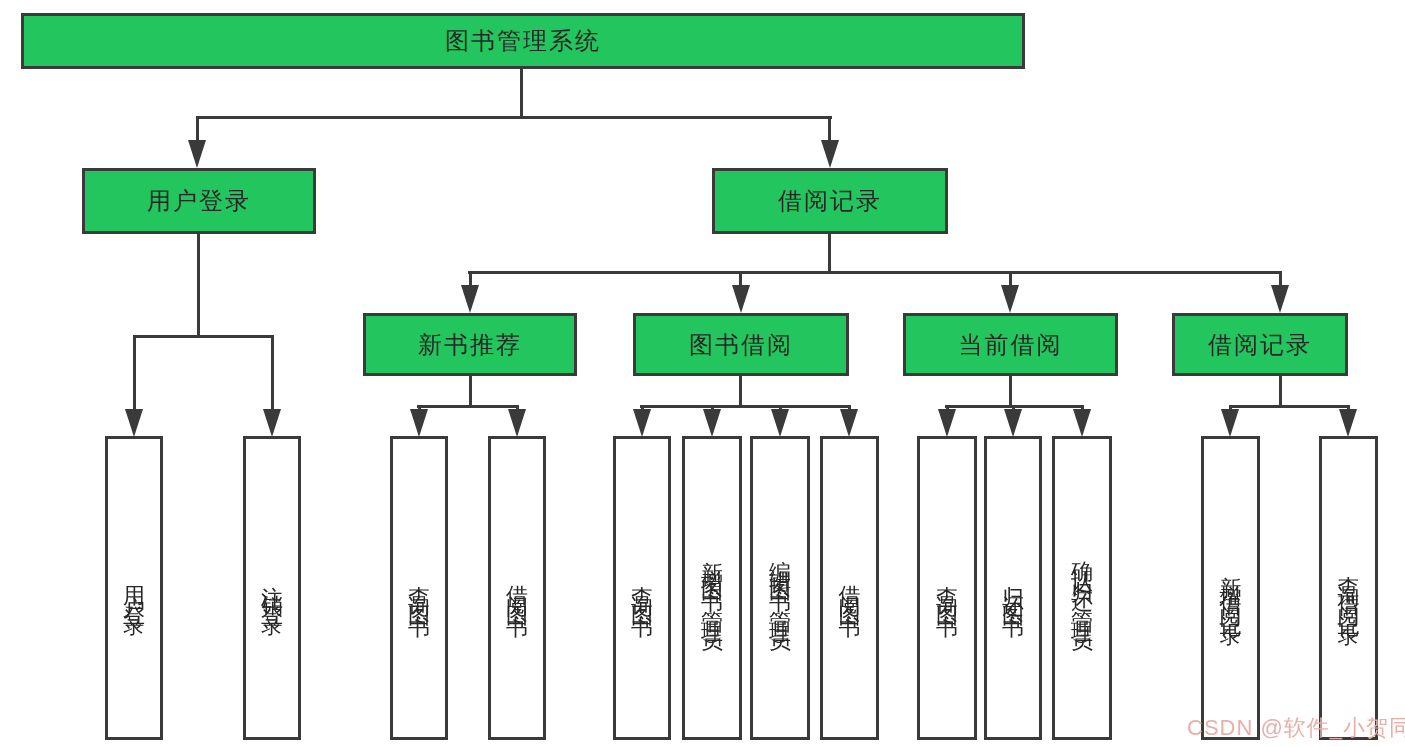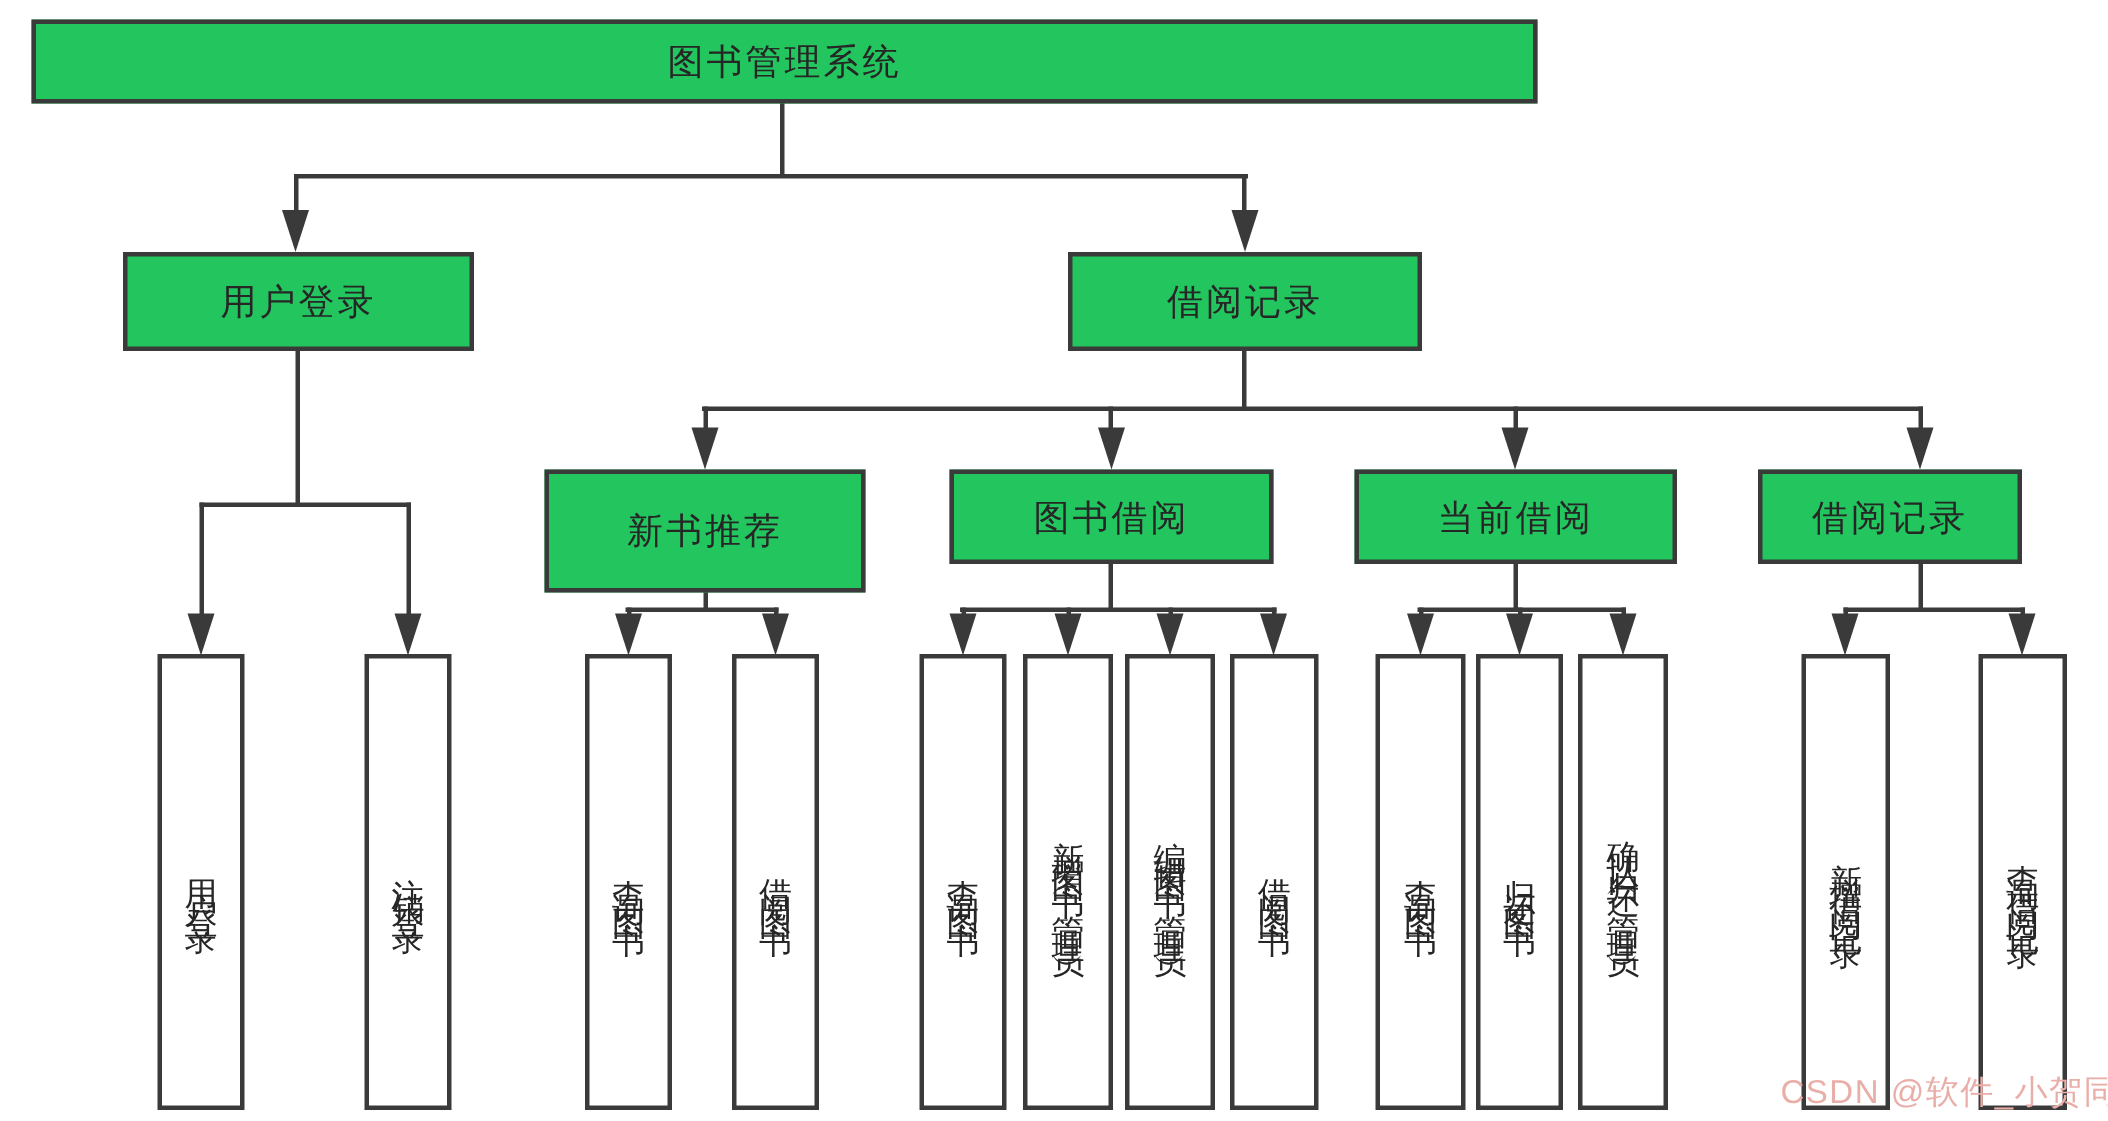--- a/index.html
+++ b/index.html
@@ -113,21 +113,21 @@
   <div class="ln" style="left:468px; top:271px; width:814px; height:3px;"></div>
   <div class="ln" style="left:469px; top:271px; width:3px; height:17px;"></div>
   <div class="ah" style="left:461px; top:285px;"></div>
   <div class="ln" style="left:739px; top:271px; width:3px; height:17px;"></div>
   <div class="ah" style="left:732px; top:285px;"></div>
   <div class="ln" style="left:1009px; top:271px; width:3px; height:17px;"></div>
   <div class="ah" style="left:1001px; top:285px;"></div>
   <div class="ln" style="left:1279px; top:271px; width:3px; height:17px;"></div>
   <div class="ah" style="left:1271px; top:285px;"></div>
 
-  <div class="hbox" style="left:363px; top:313px; width:214px; height:82px;">
+  <div class="hbox" style="left:363px; top:313px; width:214px; height:63px;">
     <span>新书推荐</span>
   </div>
   <div class="hbox" style="left:633px; top:313px; width:216px; height:63px;">
     <span>图书借阅</span>
   </div>
   <div class="hbox" style="left:903px; top:313px; width:215px; height:63px;">
     <span>当前借阅</span>
   </div>
   <div class="hbox" style="left:1172px; top:313px; width:176px; height:63px;">
     <span>借阅记录</span>

